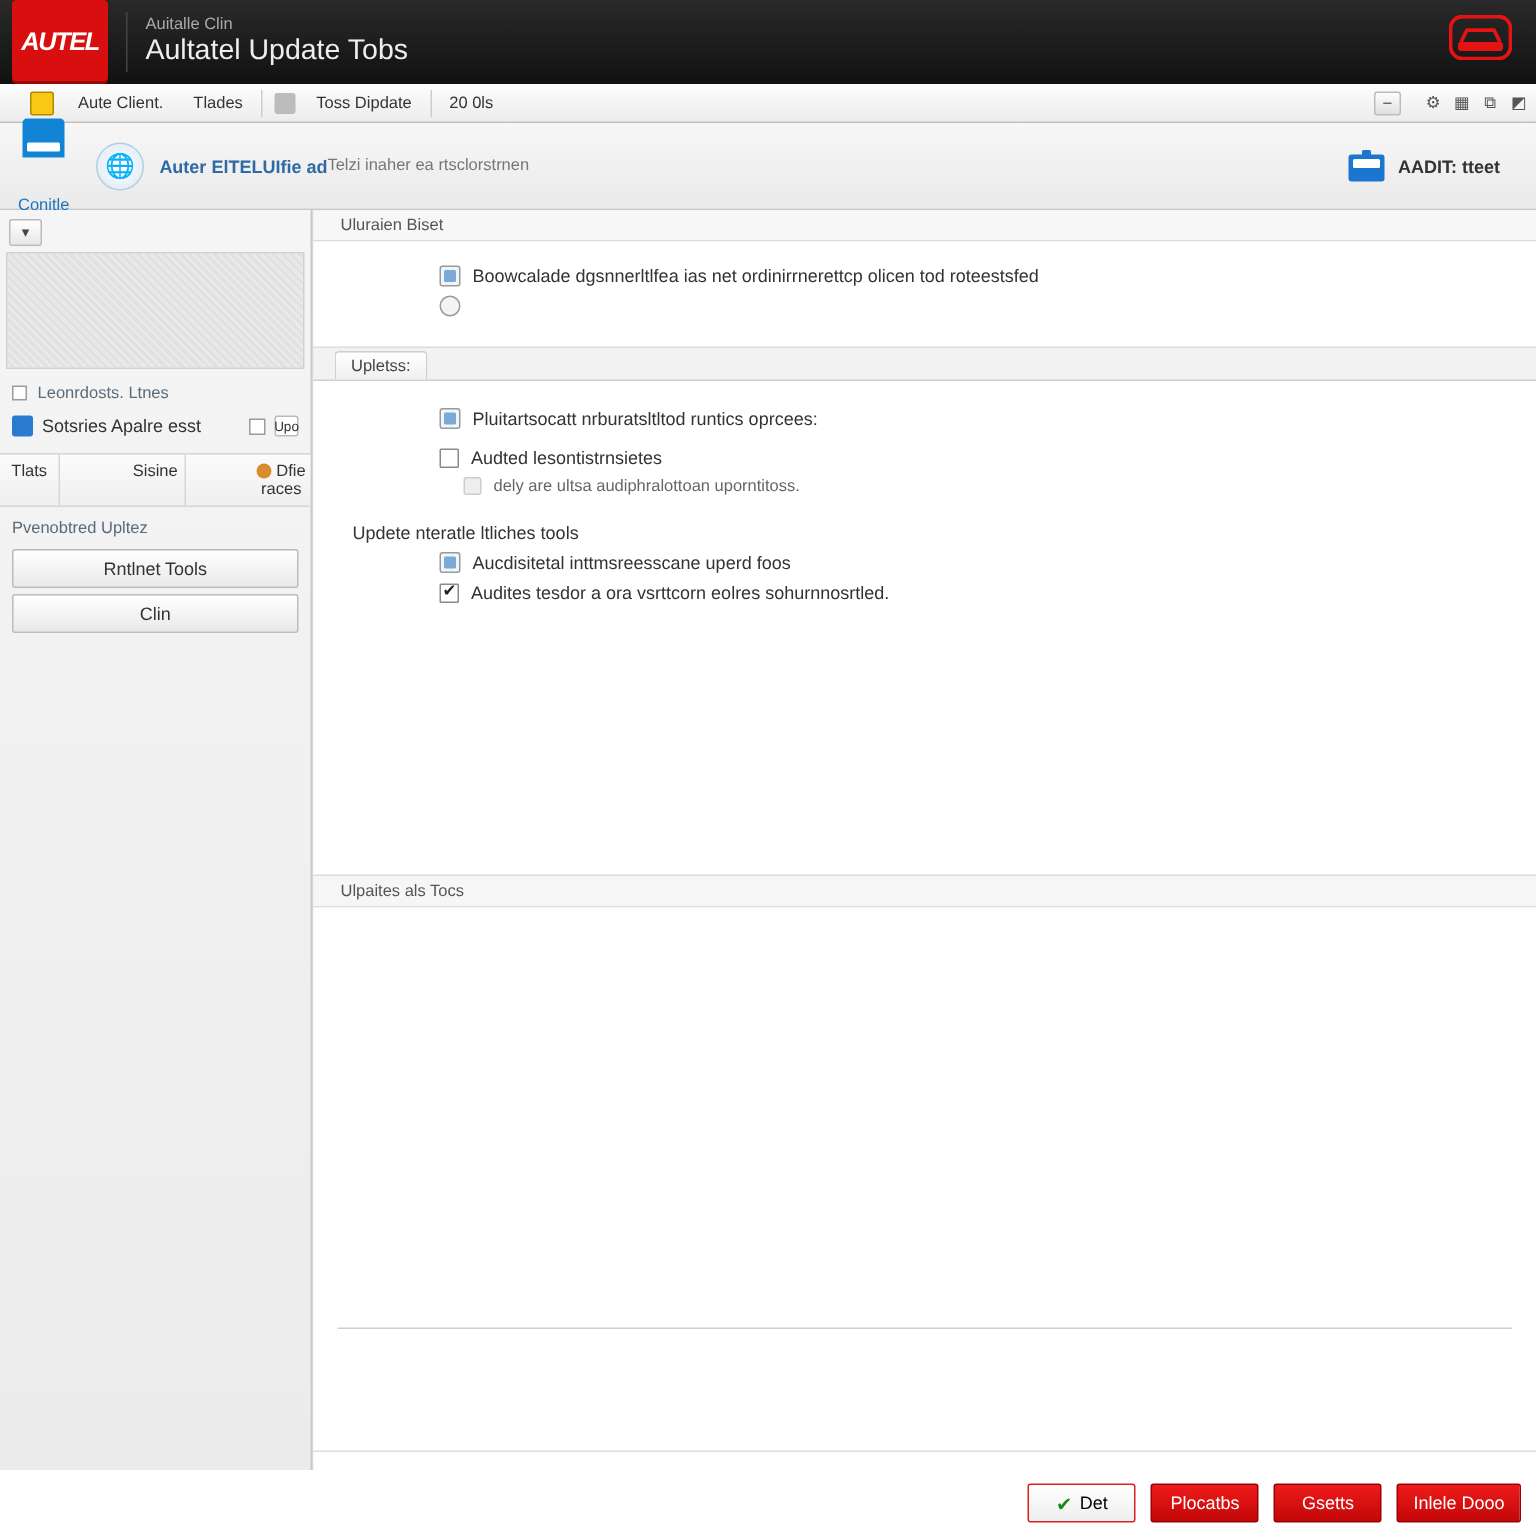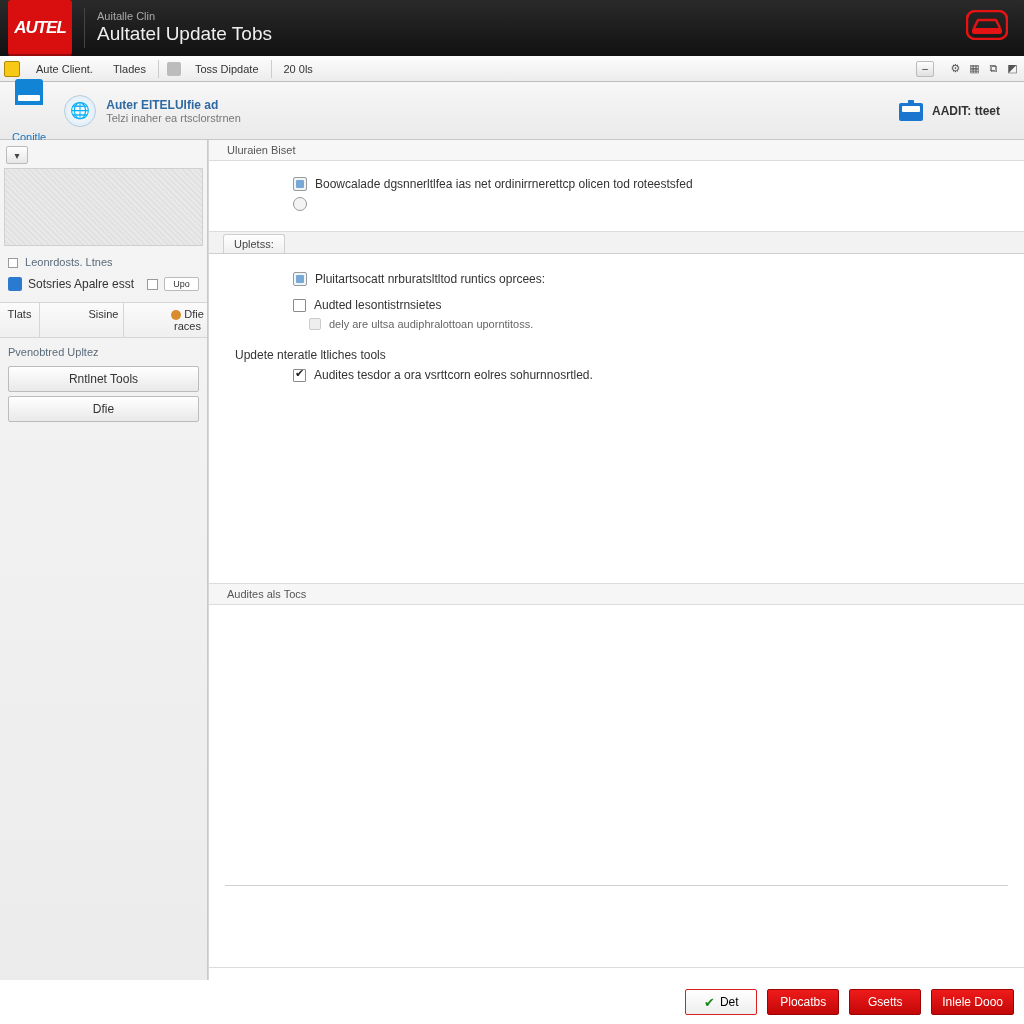--- a/index.html
+++ b/index.html
@@ -33,21 +33,21 @@
   }
   .titlebar-right-icon svg { width:42px; height:30px; }
 
   
   .menubar {
     height: 26px;
     background: linear-gradient(#fdfdfd,#ececec);
     border-bottom: 1px solid #bdbdbd;
     display: flex; align-items: center;
     font-size: 11px; color:#333;
-    padding: 0 0 0 4px;
+    padding: 0 0 0 20px;
     position: relative;
   }
   .menu-icon { width:16px; height:16px; background:#f7c815; border:1px solid #b08a00; border-radius:2px; margin-right:6px; display:inline-block; }
   .menu-item { padding:0 10px; height:100%; display:flex; align-items:center; cursor:default; }
   .menu-separator { width:1px; height:18px; background:#ccc; margin:0 2px; }
   .menubar-right { position:absolute; right:4px; top:0; height:100%; display:flex; align-items:center; gap:4px; }
   .mini-btn { width:18px; height:16px; background:linear-gradient(#fefefe,#e0e0e0); border:1px solid #bbb; border-radius:2px; font-size:10px; display:flex; align-items:center; justify-content:center; color:#333; }
   .mini-icon { width:15px; height:15px; display:flex; align-items:center; justify-content:center; font-size:11px; color:#555; }
 
   
@@ -63,21 +63,21 @@
   .tool-icon-a {
     width:28px; height:26px;
     background:#1284d6;
     border-radius:3px 3px 0 0;
     position:relative;
   }
   .tool-icon-a::after{content:""; position:absolute; left:3px; right:3px; top:16px; height:6px; background:#fff; border-radius:1px;}
   .tool-label { font-size:11px; color:#1a74bf; margin-top:2px; }
 
   .tool-round { width:32px; height:32px; border-radius:50%; background:radial-gradient(#fff,#d8e8f5); border:1px solid #b5cde0; display:flex; align-items:center; justify-content:center; font-size:16px; color:#2a6ca3; margin-right:10px;}
-  .tool-desc { display:flex; flex-direction:column; }
+  .tool-desc { display:flex; flex-direction:row; }
   .tool-desc .t1 { font-size:12px; color:#2f6aa2; font-weight:600; }
   .tool-desc .t2 { font-size:11px; color:#777; }
 
   .toolbar-right { position:absolute; right:24px; top:0; height:100%; display:flex; align-items:center; gap:8px; }
   .tr-icon { width:26px; height:24px; }
   .tr-icon svg { width:26px; height:24px; }
   .tr-label { font-size:12px; color:#333; font-weight:600; }
 
   
   .main {
@@ -102,21 +102,21 @@
   }
   .side-texture {
     height: 78px;
     margin:4px 4px 8px 4px;
     background: repeating-linear-gradient(45deg,#e9e9e9 0 2px,#e1e1e1 2px 4px);
     border:1px solid #d0d0d0;
   }
   .side-section-label { font-size:11px; color:#5a6b7a; padding:2px 8px 6px 8px; }
   .side-row { display:flex; align-items:center; gap:6px; padding:3px 8px; font-size:12px; color:#333; }
   .side-icon-blue { width:14px; height:14px; background:#2a7bd0; border-radius:2px; display:inline-block; }
-  .side-badge { width:35px; height:14px; background:#fff; border:1px solid #bbb; border-radius:2px; font-size:9px; display:flex; align-items:center; justify-content:center;}
+  .side-badge { width:16px; height:14px; background:#fff; border:1px solid #bbb; border-radius:2px; font-size:9px; display:flex; align-items:center; justify-content:center;}
   .side-tabs { display:flex; gap:0; margin-top:8px; border-top:1px solid #d6d6d6; border-bottom:1px solid #d6d6d6; background:linear-gradient(#fbfbfb,#efefef); }
   .side-tab { flex:1; text-align:center; font-size:11px; padding:5px 0; color:#333; }
   .side-tab.alt { border-left:1px solid #d6d6d6;padding-left:44px; }
   .side-tab .dot { width:10px; height:10px; border-radius:50%; background:#d88b2f; display:inline-block; margin-right:3px; vertical-align:middle;}
   .side-panel-label { font-size:11px; color:#5a6b7a; padding:8px 8px 4px 8px; }
   .side-bigbtn {
     margin:4px 8px; height:26px;
     background:linear-gradient(#ffffff,#e9e9e9);
     border:1px solid #bcbcbc;
     border-radius:2px;
@@ -309,21 +309,21 @@
     </div>
 
     <div class="side-tabs">
       <div class="side-tab">Tlats</div>
       <div class="side-tab alt">Sisine</div>
       <div class="side-tab alt"><span class="dot"></span><span>Dfie races</span></div>
     </div>
 
     <div class="side-panel-label">Pvenobtred Upltez</div>
     <div class="side-bigbtn">Rntlnet Tools</div>
-    <div class="side-bigbtn">Dfie</div>
+    <div class="side-bigbtn">Clin</div>
   </div>
 
   <div class="content">
 
     <div class="pane-label">Uluraien  Biset</div>
     <div class="pane-a">
       <div class="line">
         <span class="ico-sq"></span>
         <span>Boowcalade dgsnnerltlfea ias net ordinirrnerettcp olicen tod roteestsfed</span>
       </div>
@@ -345,26 +345,30 @@
         <span class="cbox"></span>
         <span>Audted lesontistrnsietes</span>
       </div>
       <div class="line indent" style="margin-left:32px; color:#666; font-size:11px">
         <span style="width:12px;height:12px;background:#eee;border:1px solid #ccc;border-radius:2px;display:inline-block"></span>
         <span>dely are ultsa audiphralottoan uporntitoss.</span>
       </div>
 
       <div class="subhdr" style="margin-top:18px">Updete nteratle ltliches tools</div>
       <div class="line indent">
+        <span class="ico-sq"></span>
+        <span>Aucdisitetal inttmsreesscane uperd foos</span>
+      </div>
+      <div class="line indent">
         <span class="cbox checked"></span>
         <span>Audites tesdor a ora vsrttcorn eolres sohurnnosrtled.</span>
       </div>
     </div>
 
-    <div class="pane-c-label">Audites  als  Tocs</div>
+    <div class="pane-c-label">Ulpaites  als  Tocs</div>
     <div class="pane-c">
       <div class="pane-c-divider"></div>
     </div>
 
     <div class="pane-d">
       <div class="line">
         <span class="cbox"></span>
         <span class="radio-on"></span>
         <span>Autdatesdrlecressred nritrasrinodses.</span>
       </div>

